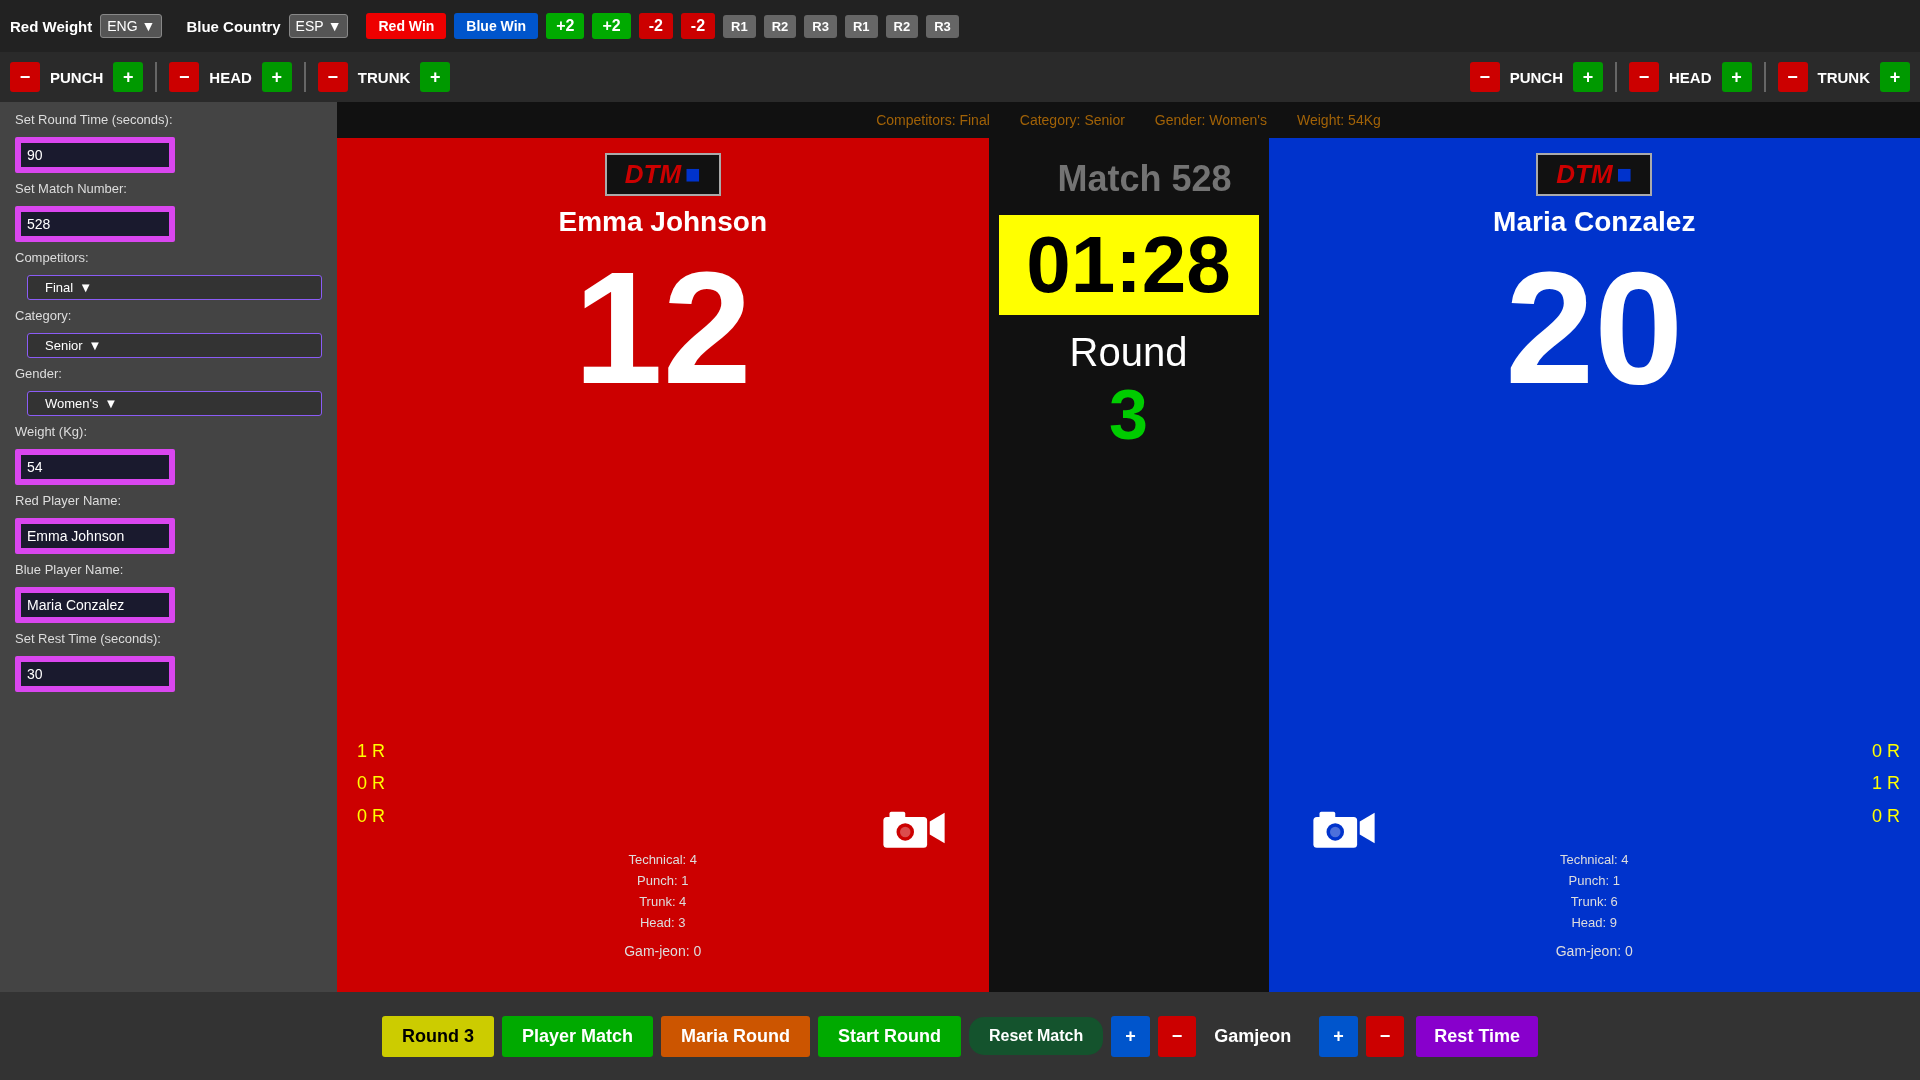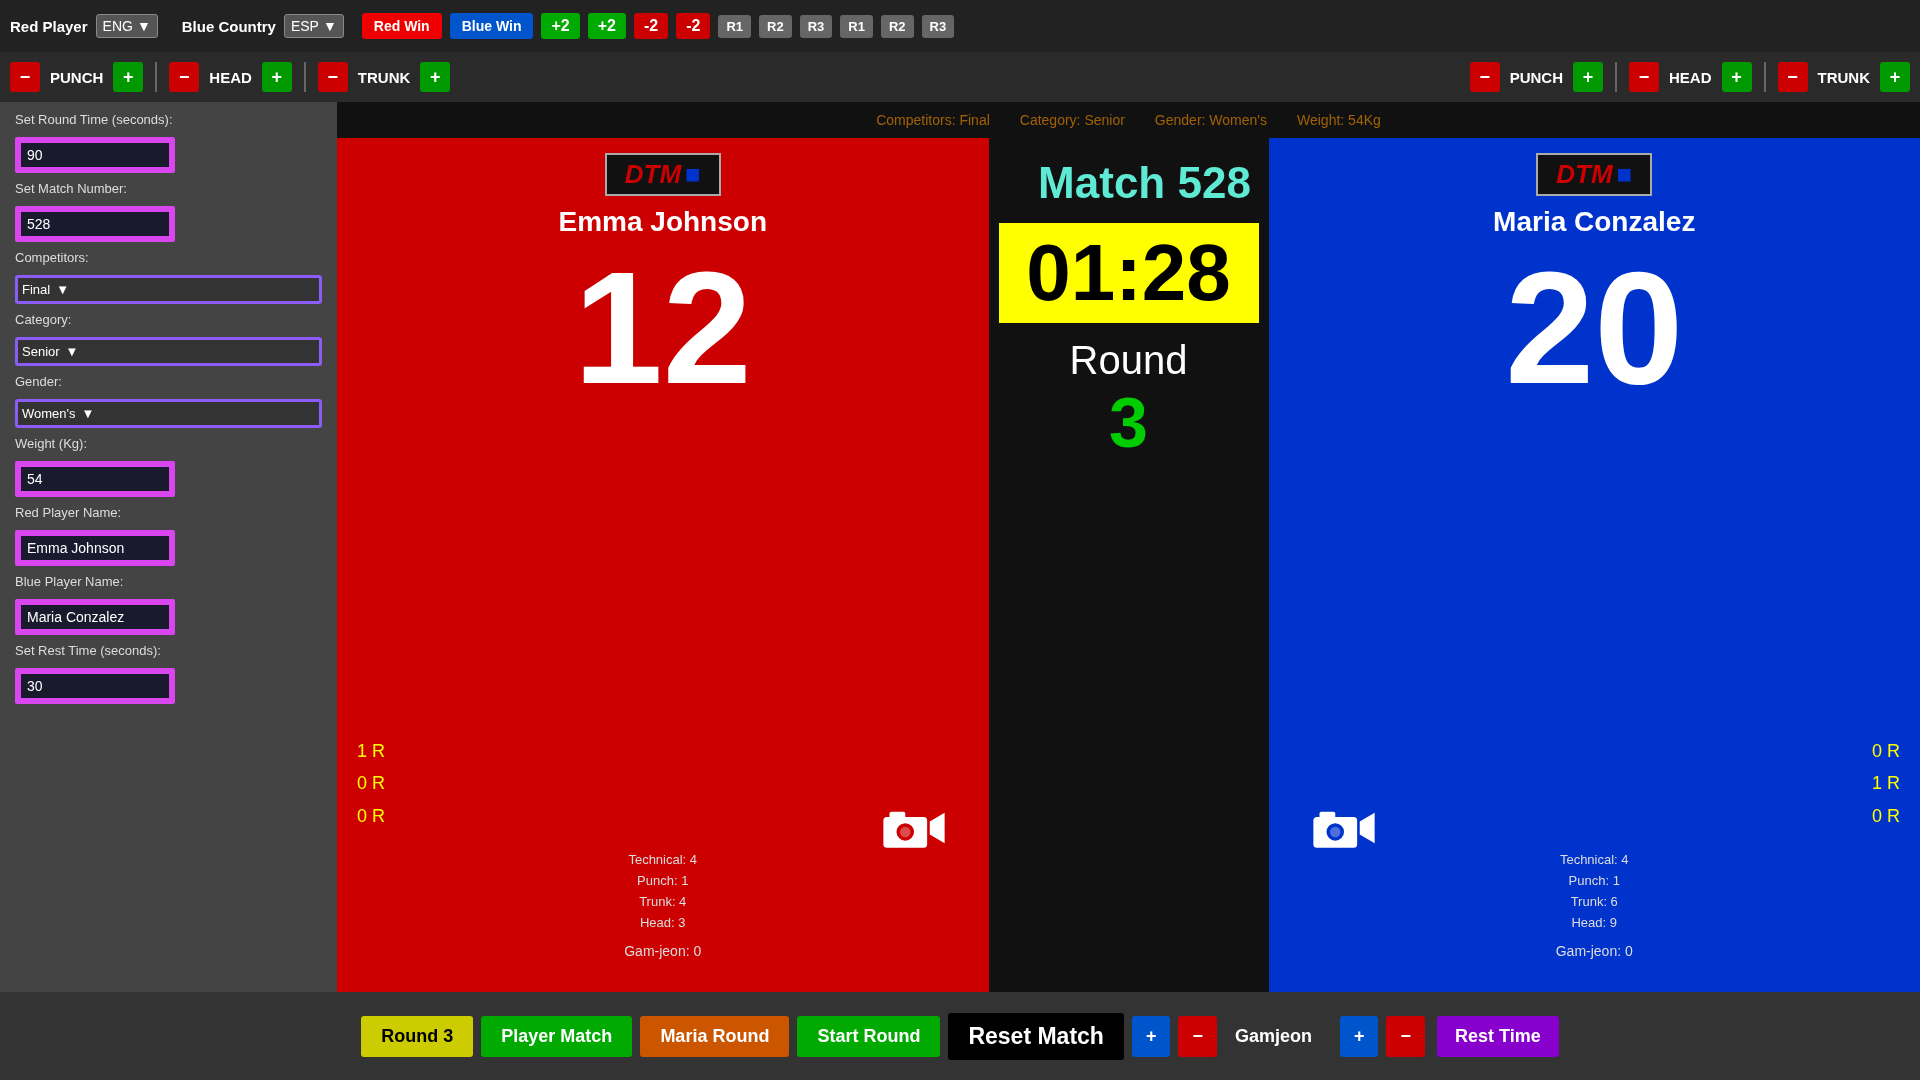--- a/index.html
+++ b/index.html
@@ -115,28 +115,29 @@
       background: #1a1a2e;
       border: 6px solid #d946ef;
       color: white;
       padding: 4px 6px;
       font-size: 14px;
       width: 160px;
       border-radius: 2px;
     }
     .sidebar-select {
       background: #333;
-      border: 3px solid #8b5cf6;
-      color: white;
-      padding: 4px 4px;
+      border: 1px solid #8b5cf6;
+      color: white;
+      padding: 4px 17px;
       font-size: 13px;
       display: inline-flex;
       align-items: center;
       gap: 6px;
       border-radius: 3px;
+      margin-left: 12px;
     }
 
     
     .center-area {
       flex: 1;
       display: flex;
       flex-direction: column;
     }
     .info-bar {
       background: #111;
@@ -218,23 +219,23 @@
     .timer-panel {
       width: 280px;
       background: #111;
       display: flex;
       flex-direction: column;
       align-items: center;
       justify-content: flex-start;
       padding-top: 20px;
     }
     .match-title {
-      font-size: 44px;
-      font-weight: bold;
-      color: #5eead4;
+      font-size: 36px;
+      font-weight: bold;
+      color: #737373;
       margin-bottom: 15px;
       margin-left: 32px;
     }
     .timer-box {
       background: #ffff00;
       width: 260px;
       padding: 10px 0;
       text-align: center;
     }
     .timer-value {
@@ -273,31 +274,31 @@
       display: flex;
       align-items: center;
       justify-content: center;
       gap: 8px;
       padding: 0 4px;
     }
     .btn-round { background: #cccc00; color: black; font-size: 18px; font-weight: bold; padding: 10px 20px; border: none; border-radius: 3px; cursor: pointer; }
     .btn-start-match { background: #00aa00; color: white; font-size: 18px; font-weight: bold; padding: 10px 20px; border: none; border-radius: 3px; cursor: pointer; }
     .btn-stop-round { background: #cc5500; color: white; font-size: 18px; font-weight: bold; padding: 10px 20px; border: none; border-radius: 3px; cursor: pointer; }
     .btn-start-round { background: #00aa00; color: white; font-size: 18px; font-weight: bold; padding: 10px 20px; border: none; border-radius: 3px; cursor: pointer; }
-    .btn-reset-match { background: #000000; color: white; font-size: 23px; font-weight: bold; padding: 10px 20px; border: none; border-radius: 3px; cursor: pointer; }
+    .btn-reset-match { background: #14532d; color: white; font-size: 16px; font-weight: bold; padding: 10px 20px; border: none; border-radius: 15px; cursor: pointer; }
     .btn-plus-gj { background: #0055cc; color: white; font-size: 18px; font-weight: bold; padding: 10px 14px; border: none; border-radius: 3px; cursor: pointer; }
     .btn-minus-gj { background: #cc0000; color: white; font-size: 18px; font-weight: bold; padding: 10px 14px; border: none; border-radius: 3px; cursor: pointer; }
     .gamjeon-label { color: white; font-size: 18px; font-weight: bold; margin: 0 10px; }
     .btn-rest-time { background: #8800cc; color: white; font-size: 18px; font-weight: bold; padding: 10px 18px; border: none; border-radius: 3px; cursor: pointer; }
   </style>
 </head>
 <body>
 
 <div class="top-bar">
-  <span class="country-label">Red Player</span>
+  <span class="country-label">Red Weight</span>
   <div class="country-select">
     <span>ENG</span>
     <span>▼</span>
   </div>
   <span class="country-label" style="margin-left:16px;">Blue Country</span>
   <div class="country-select">
     <span>ESP</span>
     <span>▼</span>
   </div>
   <button class="btn btn-red" style="margin-left:10px;">Red Win</button>

